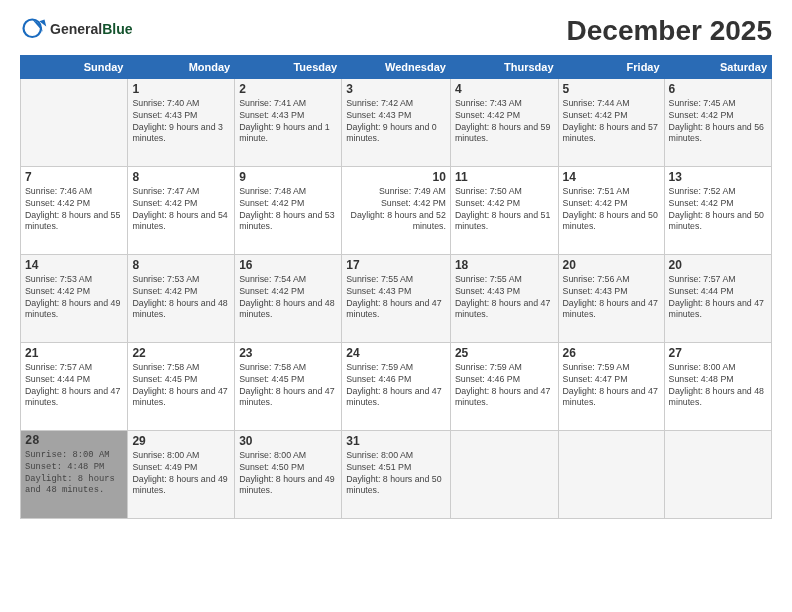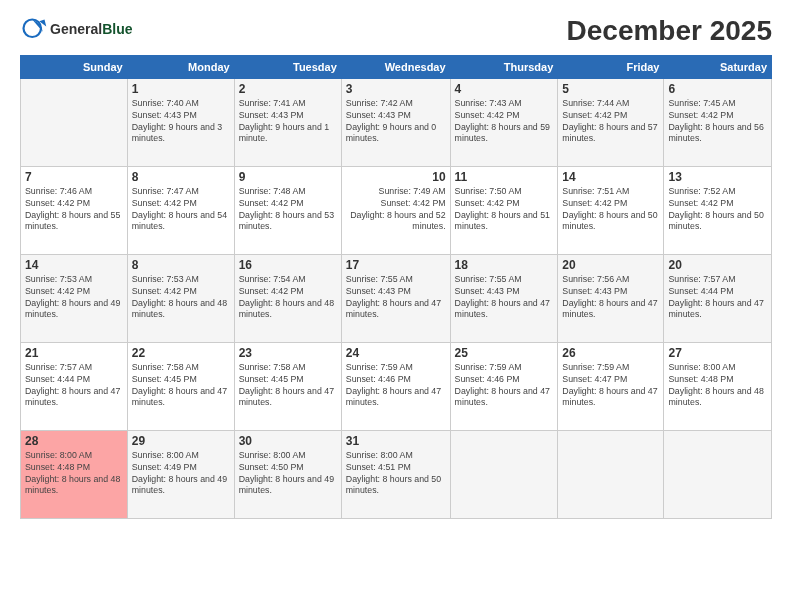--- a/index.html
+++ b/index.html
@@ -240,21 +240,21 @@
           <td style="background: rgb(255, 255, 255);">
             <span class="day-number">26</span>
             <div class="day-info">Sunrise: 7:59 AM<br>Sunset: 4:47 PM<br>Daylight: 8 hours and 47 minutes.</div>
           </td>
           <td style="background: rgb(255, 255, 255);">
             <span class="day-number">27</span>
             <div class="day-info">Sunrise: 8:00 AM<br>Sunset: 4:48 PM<br>Daylight: 8 hours and 48 minutes.</div>
           </td>
         </tr>
         <tr style="background: rgb(245, 245, 245);">
-          <td style="background: #fca5a5;">
+          <td style="background: #a3a3a3; font-family: Liberation Mono, monospace;">
             <span class="day-number">28</span>
             <div class="day-info">Sunrise: 8:00 AM<br>Sunset: 4:48 PM<br>Daylight: 8 hours and 48 minutes.</div>
           </td>
           <td style="background: rgb(245, 245, 245);">
             <span class="day-number">29</span>
             <div class="day-info">Sunrise: 8:00 AM<br>Sunset: 4:49 PM<br>Daylight: 8 hours and 49 minutes.</div>
           </td>
           <td style="background: rgb(245, 245, 245);">
             <span class="day-number">30</span>
             <div class="day-info">Sunrise: 8:00 AM<br>Sunset: 4:50 PM<br>Daylight: 8 hours and 49 minutes.</div>

